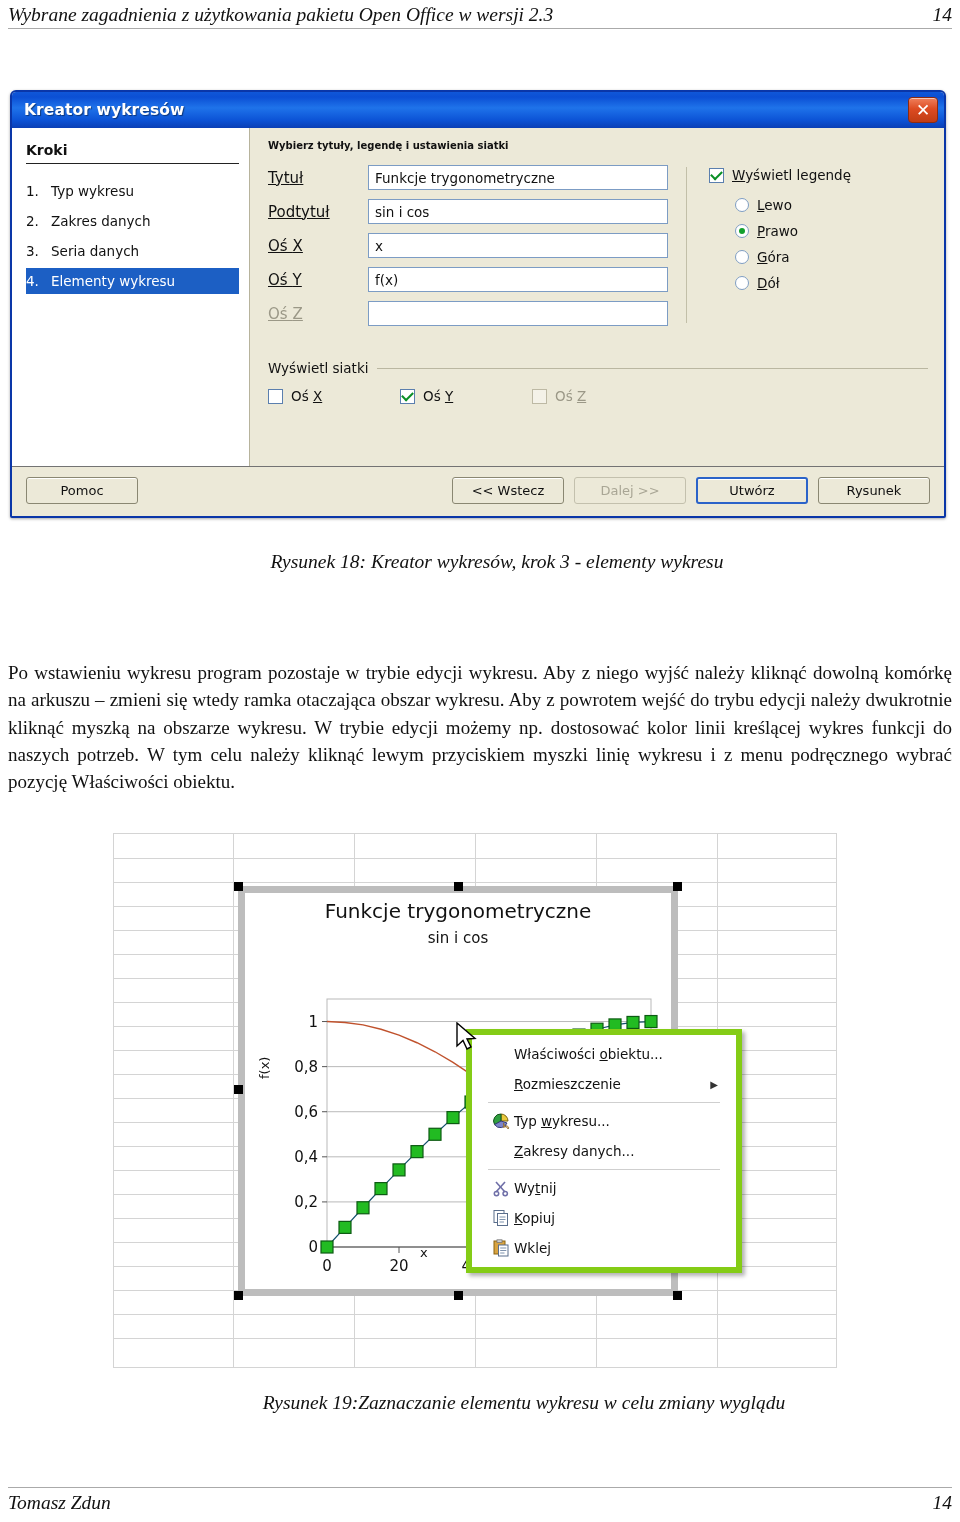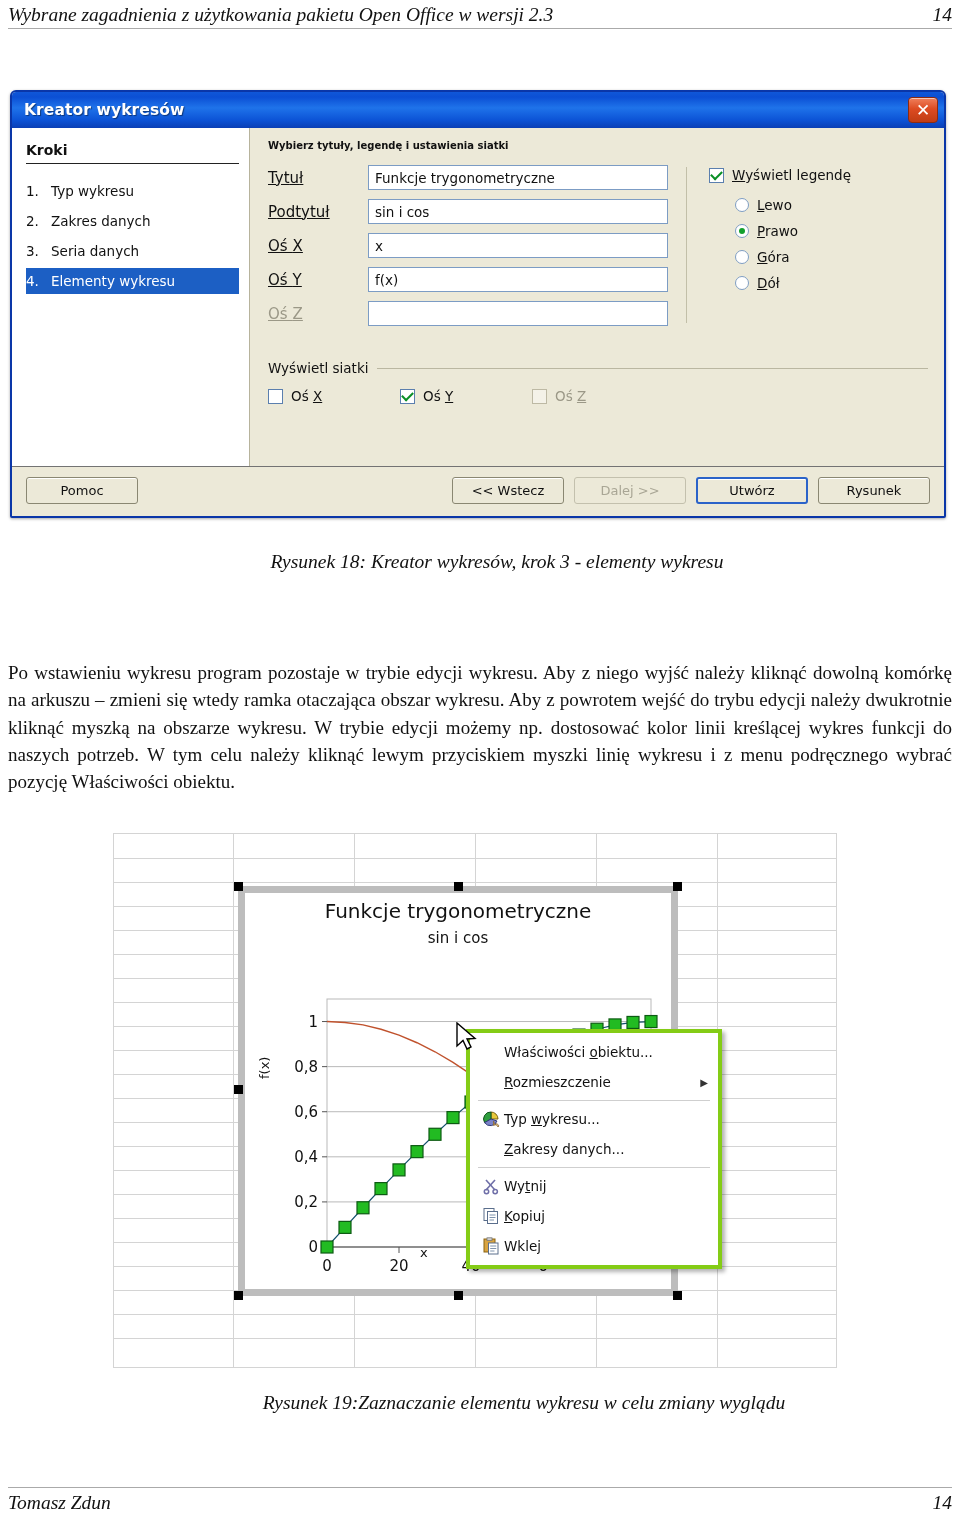--- a/index.html
+++ b/index.html
@@ -102,22 +102,22 @@
       font-size:20px;color:#111;margin-top:6px;}
   .csub{text-align:center;font-family:"DejaVu Sans","Liberation Sans",sans-serif;
       font-size:15px;color:#111;margin-top:6px;}
   .ylabel{position:absolute;left:12px;top:186px;font-family:"DejaVu Sans","Liberation Sans",sans-serif;
       font-size:13px;color:#111;transform:rotate(-90deg);transform-origin:left top;}
   .xlabel{position:absolute;left:175px;top:352px;font-family:"DejaVu Sans","Liberation Sans",sans-serif;
       font-size:13px;color:#111;}
 
   
   .ctxmenu{position:absolute;left:466px;top:1029px;width:248px;background:#fff;
-      border:4px solid #84cc16;box-shadow:3px 3px 4px rgba(0,0,0,.3);
-      font-family:"DejaVu Sans","Liberation Sans",sans-serif;font-size:13.5px;color:#111;padding:4px 0;}
+      border:6px solid #84cc16;box-shadow:3px 3px 4px rgba(0,0,0,.3);
+      font-family:"DejaVu Sans","Liberation Sans",sans-serif;font-size:13.5px;color:#111;padding:4px 8px;}
   .mi{display:flex;align-items:center;height:30px;padding:0 10px 0 8px;cursor:default;}
   .mi .ic{width:26px;height:22px;flex:none;display:flex;align-items:center;justify-content:center;}
   .mi .lb{flex:1;}
   .mi .arrow{font-size:10px;color:#333;}
   .msep{height:1px;background:#cfcfcf;margin:3px 8px;}
   .cursor-arrow{position:absolute;left:455px;top:1022px;}
 </style>
 </head>
 <body>
 

